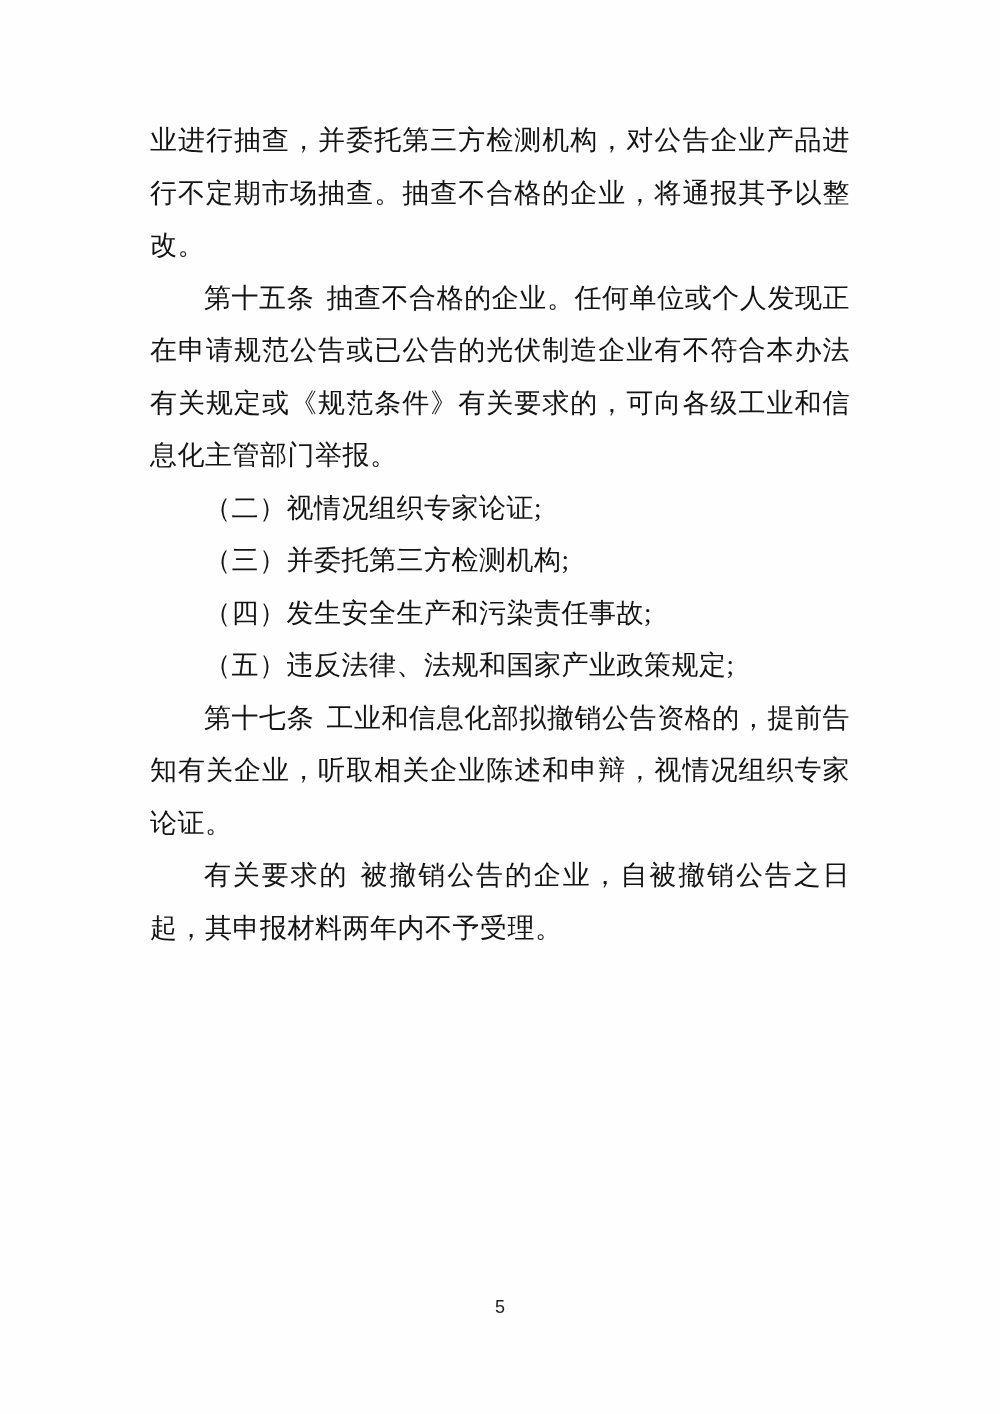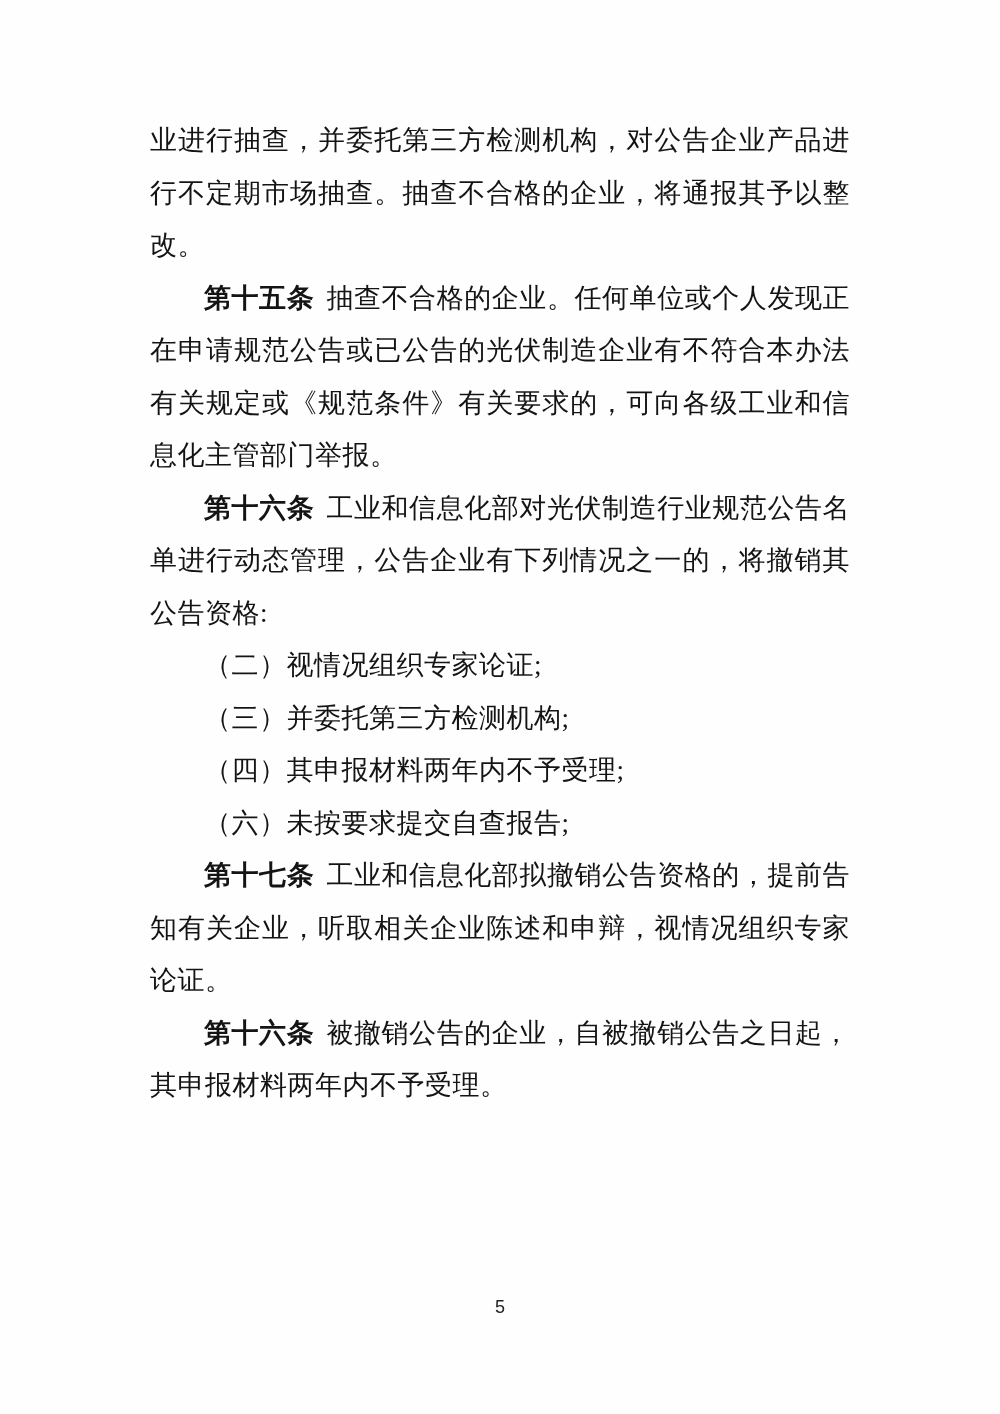--- a/index.html
+++ b/index.html
@@ -23,21 +23,21 @@
     margin: 0;
     font-size: 27px;
     line-height: 52.5px;
     text-align: justify;
     letter-spacing: 0.5px;
   }
   .para.indent {
     text-indent: 2em;
   }
   .article-heading {
-    font-weight: bold;
+    font-weight: normal;
   }
   .article-heading:not(:empty) {
     margin-right: 0.45em;
   }
   .footer {
     position: absolute;
     left: 0;
     right: 0;
     bottom: 96px;
     text-align: center;
@@ -48,32 +48,31 @@
 </style>
 </head>
 <body>
 
 <div class="page">
 
   <p class="para"><span class="article-heading"></span><span>业进行抽查，并委托第三方检测机构，对公告企业产品进行不定期市场抽查。抽查不合格的企业，将通报其予以整改。</span></p>
 
   <p class="para indent"><span class="article-heading">第十五条</span><span>抽查不合格的企业。任何单位或个人发现正在申请规范公告或已公告的光伏制造企业有不符合本办法有关规定或《规范条件》有关要求的，可向各级工业和信息化主管部门举报。</span></p>
 
-  <p class="para indent"><span class="article-heading">第十六条</span><span>工业和信息化部对光伏制造行业规范公告名单进行动态管理，公告企业有下列情况之一的，将撤销其公告资格:</span></p>
 
 
   <p class="para indent"><span class="article-heading"></span><span>（二）视情况组织专家论证;</span></p>
 
   <p class="para indent"><span class="article-heading"></span><span>（三）并委托第三方检测机构;</span></p>
 
-  <p class="para indent"><span class="article-heading"></span><span>（四）其申报材料两年内不予受理;</span></p>
+  <p class="para indent"><span class="article-heading"></span><span>（四）发生安全生产和污染责任事故;</span></p>
 
+  <p class="para indent"><span class="article-heading"></span><span>（五）违反法律、法规和国家产业政策规定;</span></p>
 
-  <p class="para indent"><span class="article-heading"></span><span>（六）未按要求提交自查报告;</span></p>
 
 
   <p class="para indent"><span class="article-heading">第十七条</span><span>工业和信息化部拟撤销公告资格的，提前告知有关企业，听取相关企业陈述和申辩，视情况组织专家论证。</span></p>
 
-  <p class="para indent"><span class="article-heading">第十六条</span><span>被撤销公告的企业，自被撤销公告之日起，其申报材料两年内不予受理。</span></p>
+  <p class="para indent"><span class="article-heading">有关要求的</span><span>被撤销公告的企业，自被撤销公告之日起，其申报材料两年内不予受理。</span></p>
 
   <div class="footer">5</div>
 
 </div>
 
 </body></html>

